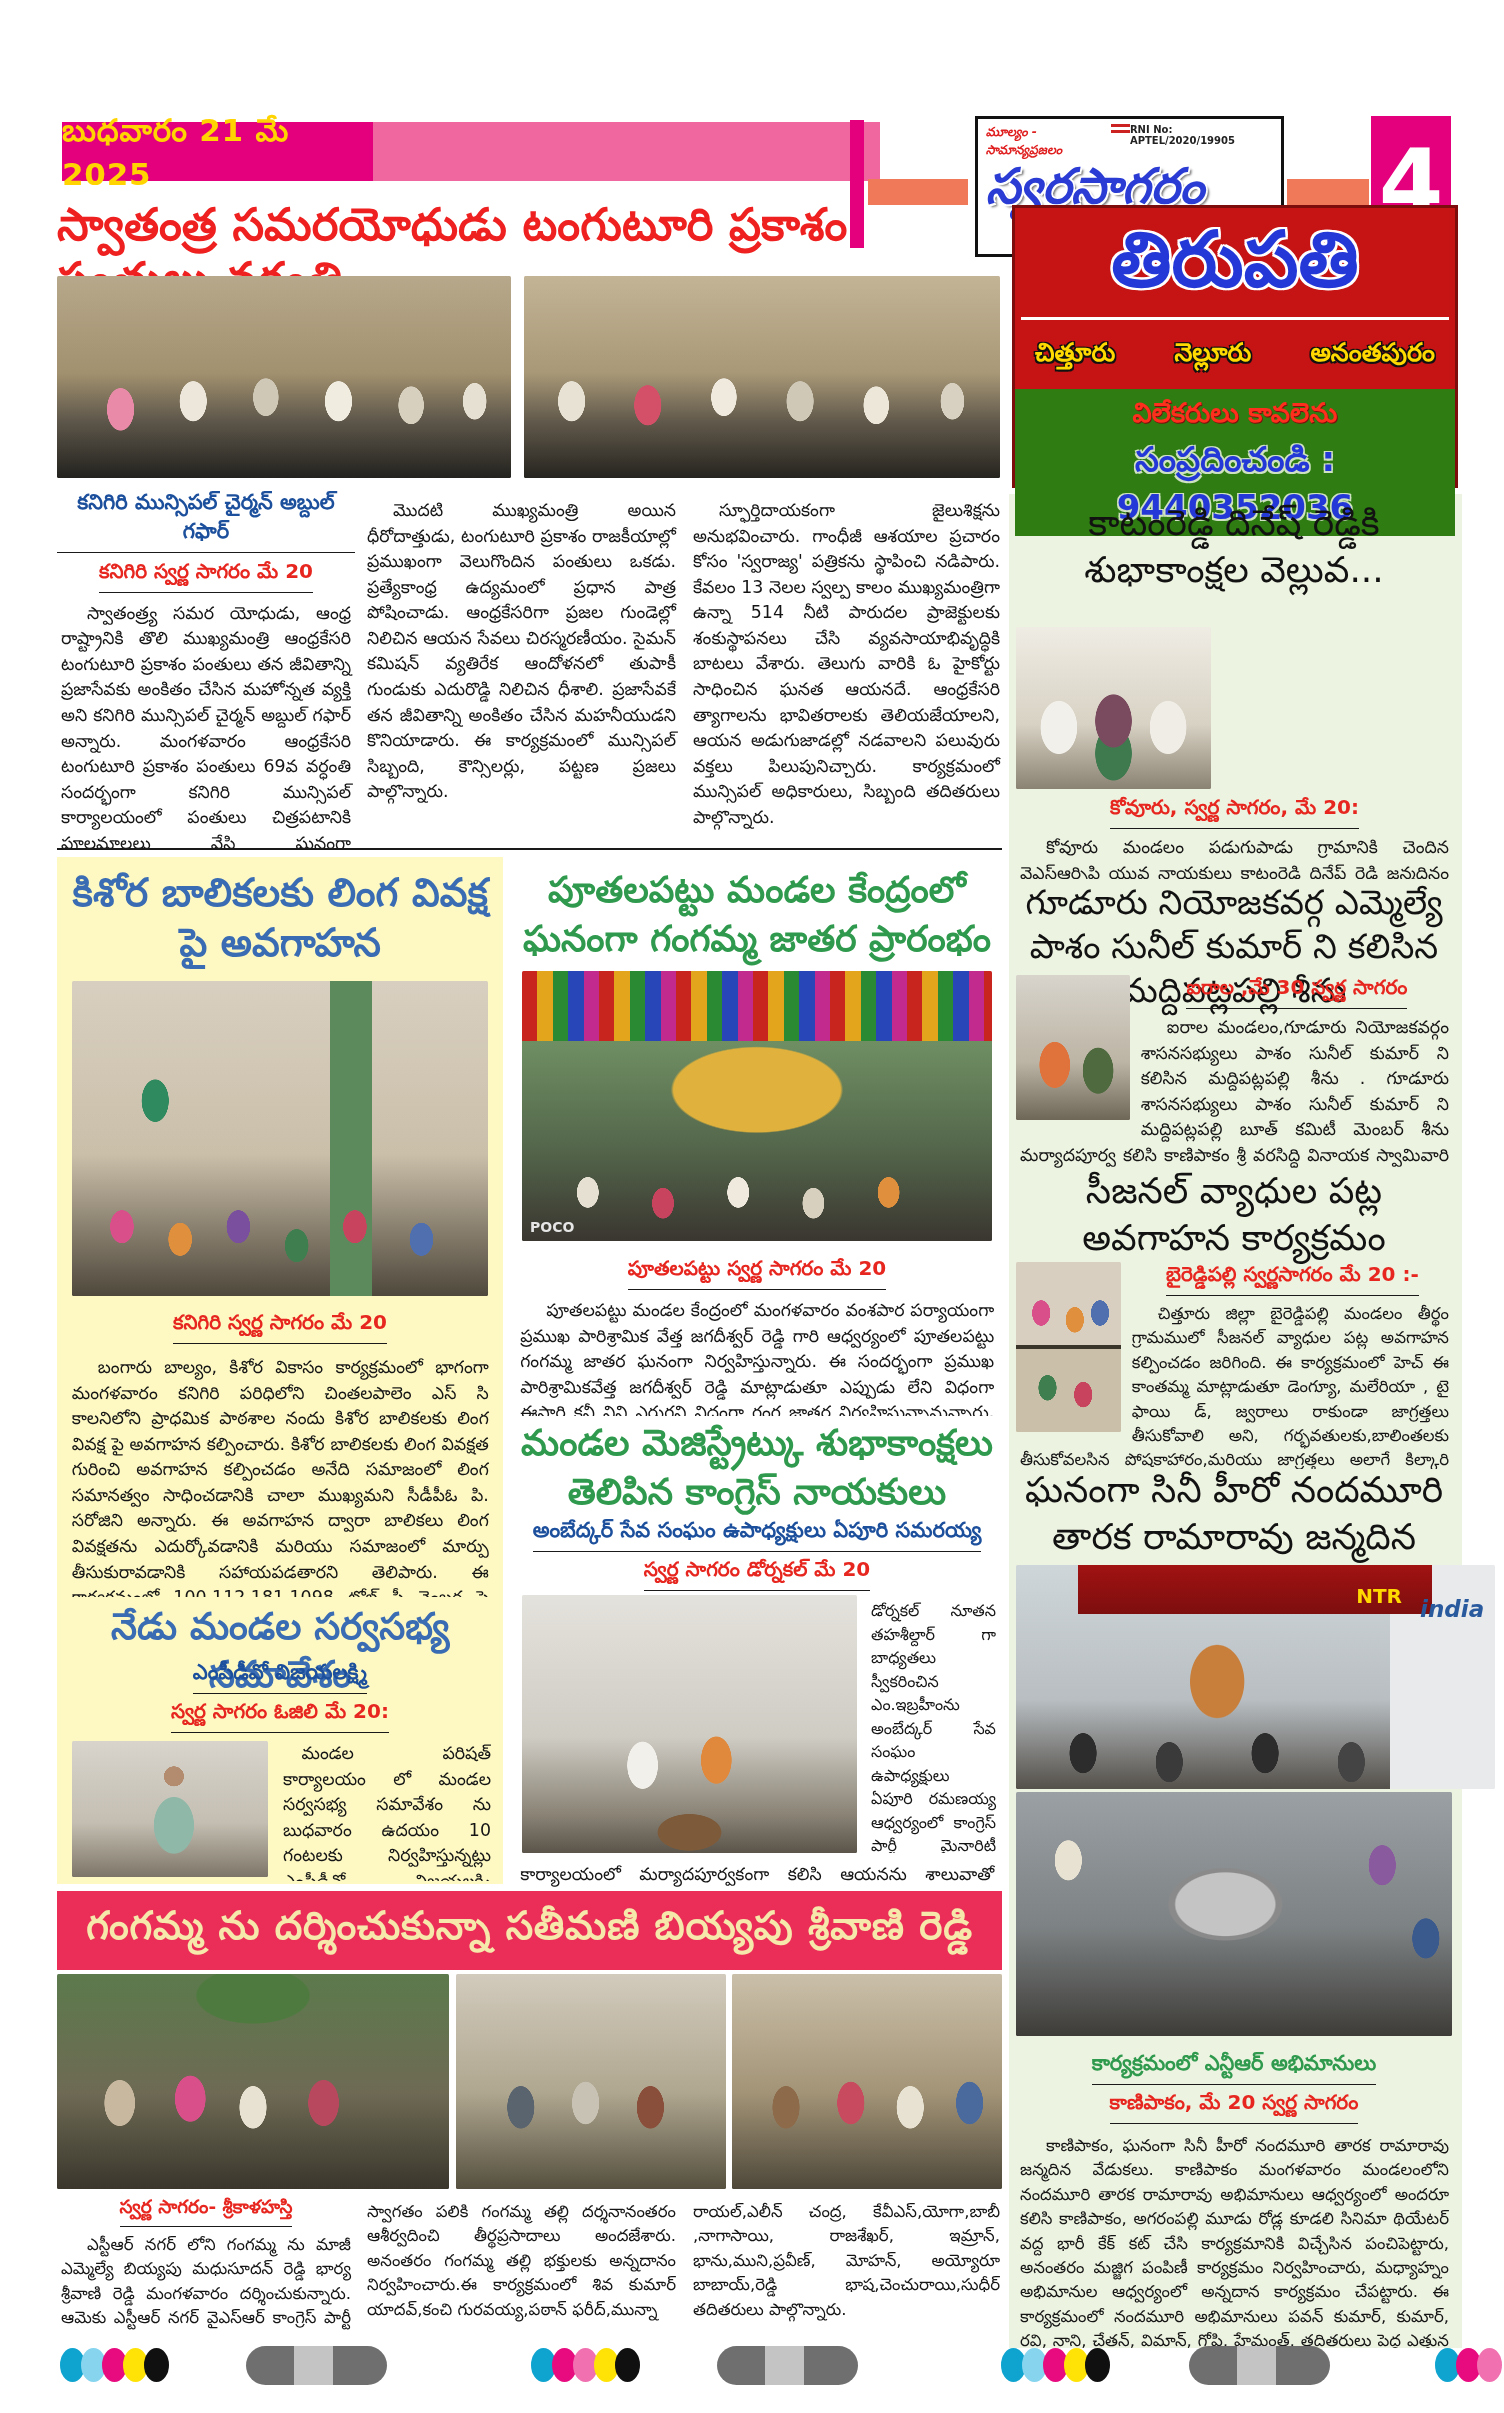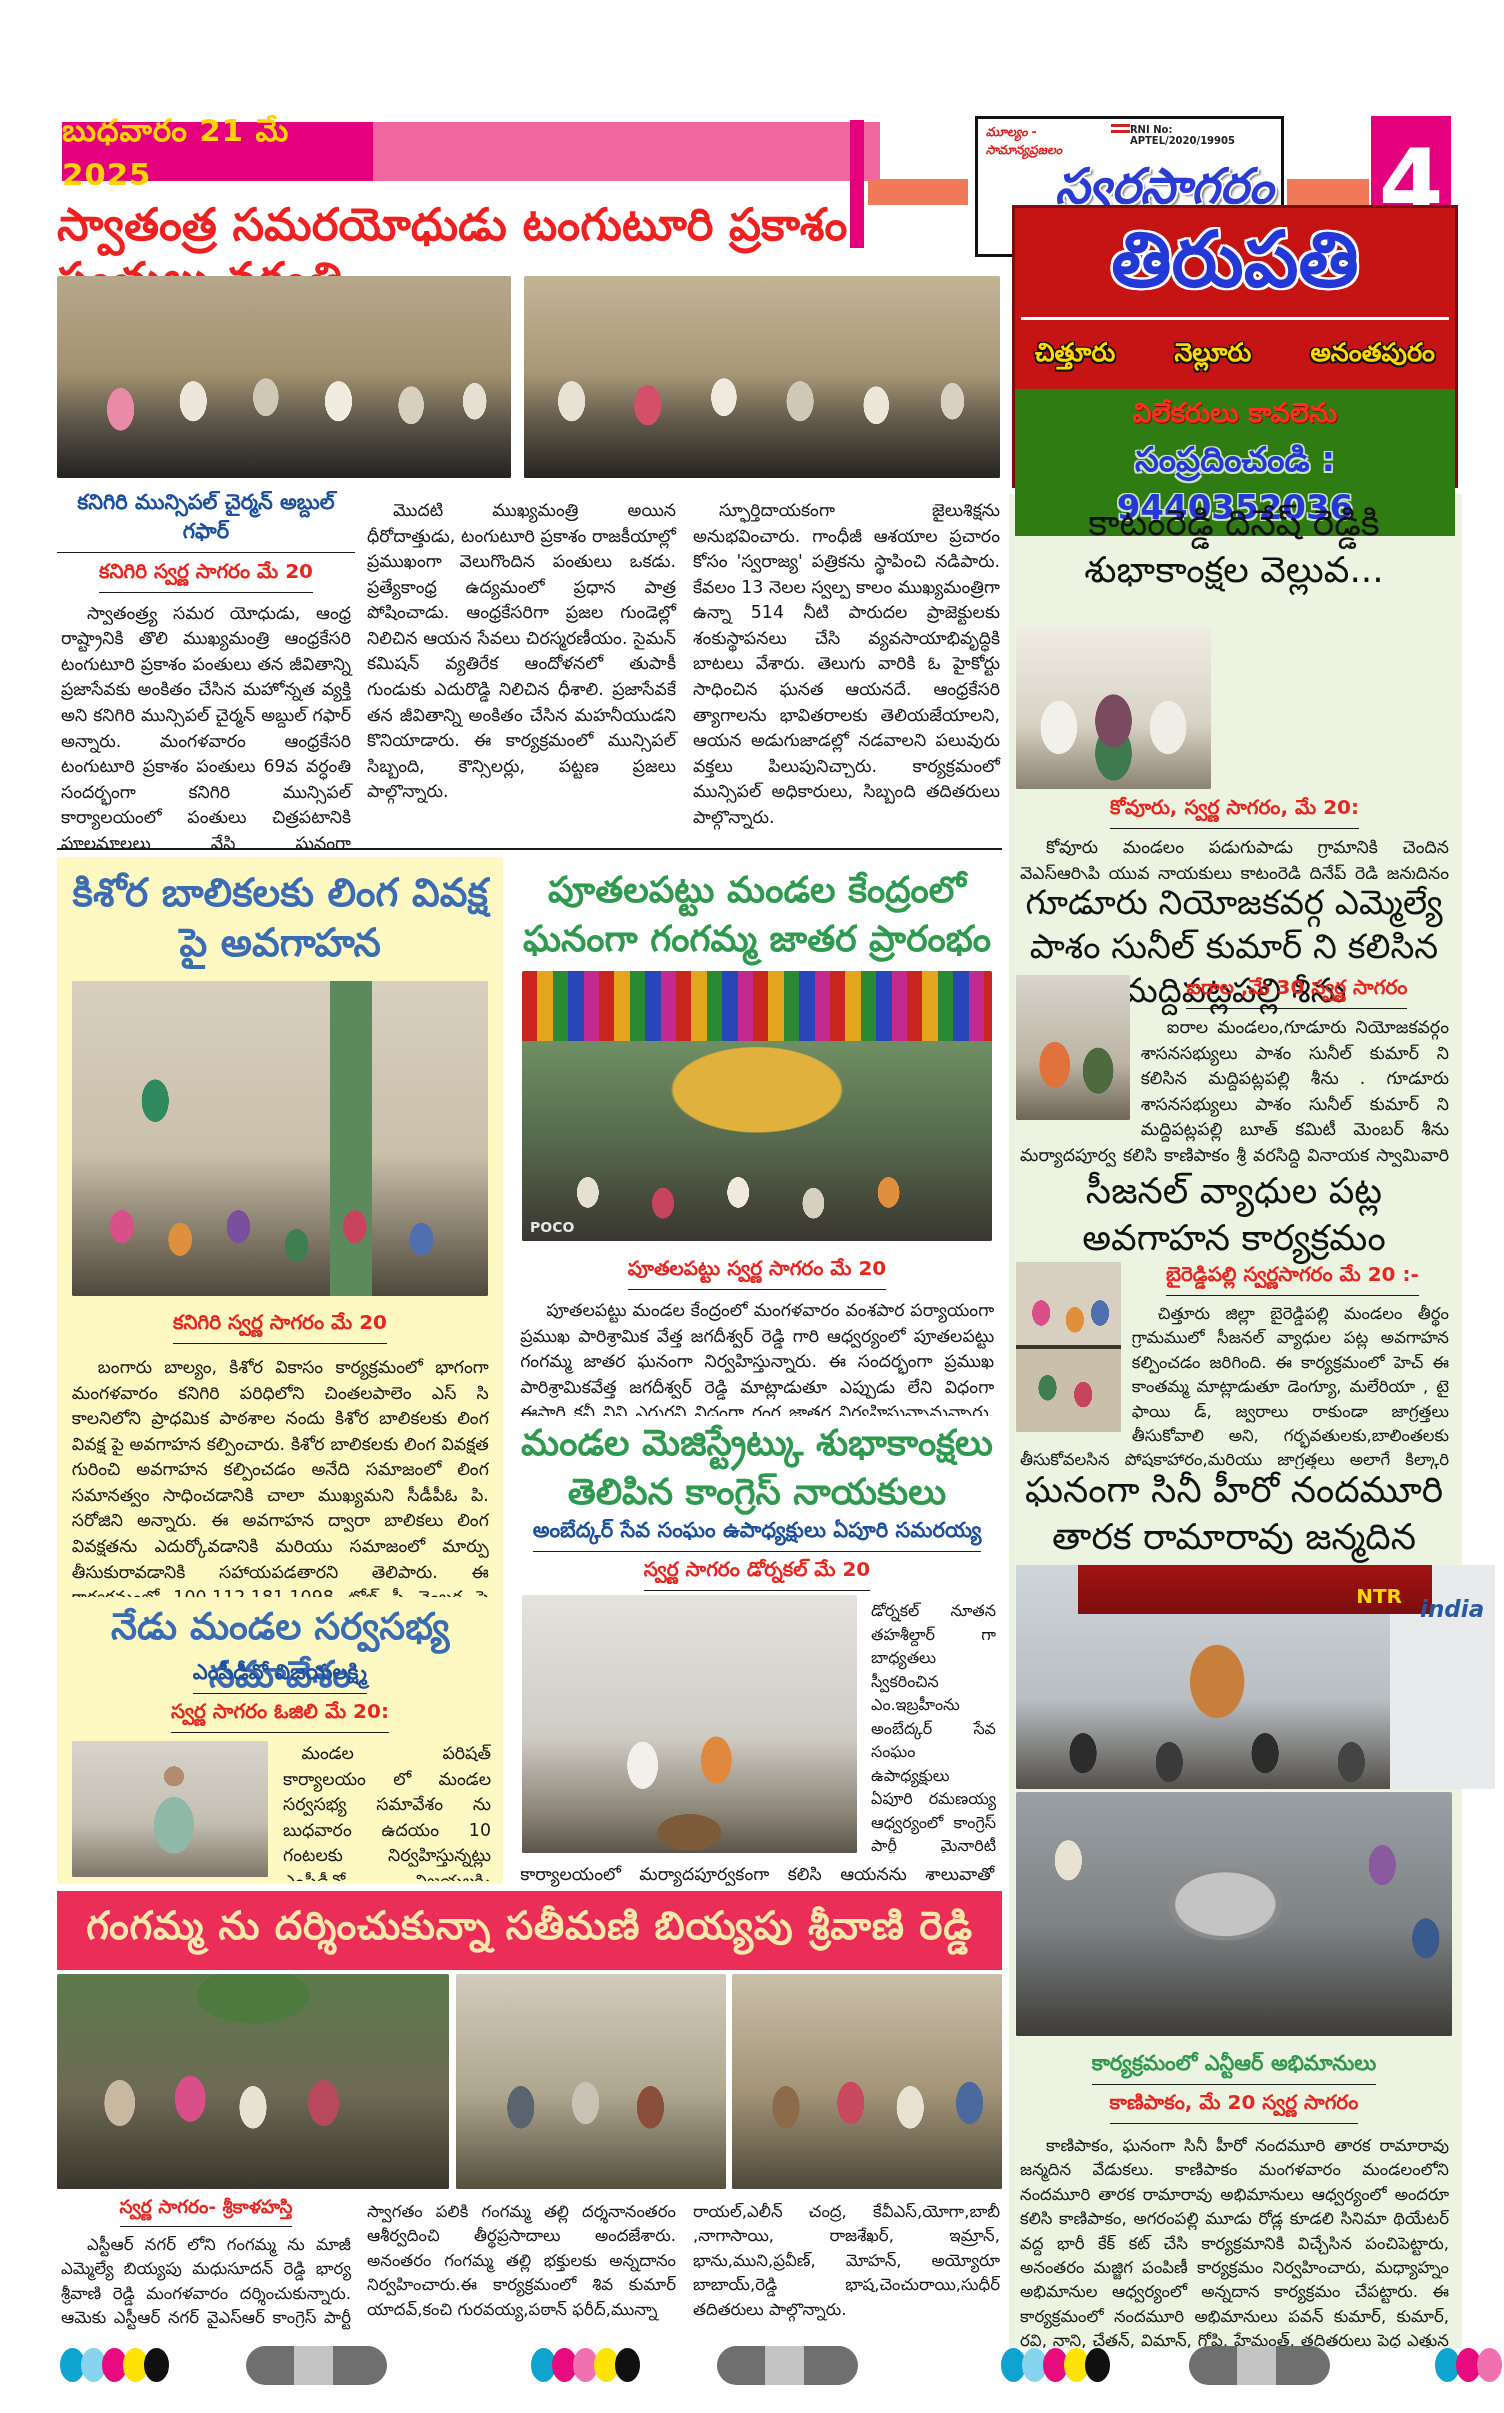--- a/index.html
+++ b/index.html
@@ -11,21 +11,21 @@
   .bar-deep{background:#e4007c;}
   .bar-light{background:#f0679f;}
   .date-text{color:#ffd400;font-weight:bold;font-size:31px;letter-spacing:0.8px;}
   .salmon{background:#f0795a;}
   .masthead{background:#fff;border:3.1px solid #111;box-sizing:border-box;padding:4.6px 7.7px;}
   .mast-top{display:flex;justify-content:space-between;align-items:flex-start;}
   .tagline{color:#e02020;font-size:12.4px;font-style:italic;font-weight:bold;}
   .flag{width:20px;height:12.4px;display:inline-block;
         background:linear-gradient(180deg,#c22 0 25%,#fff 25% 50%,#c22 50% 75%,#fff 75%);}
   .rni{color:#222;font-size:10px;font-weight:bold;}
-  .mast-title{text-align:right;font-size:49px;font-weight:bold;font-style:italic;color:#2a3cd4;
+  .mast-title{text-align:left;font-size:49px;font-weight:bold;font-style:italic;color:#2a3cd4;
       text-shadow:1.5px 1.5px 0 #fff,-1.5px -1.5px 0 #fff,1.5px -1.5px 0 #fff,-1.5px 1.5px 0 #fff,3.1px 3.1px 2.3px #777;
       line-height:1.05;margin-top:1.5px;}
   .mast-sub{text-align:center;color:#d4127a;font-weight:bold;font-size:17px;margin-top:3.1px;}
   .pagenum{background:#e4007c;color:#fff;font-size:93px;font-weight:bold;
            display:flex;align-items:center;justify-content:center;}
 
   
   .hl-red{color:#ee2020;font-weight:bold;font-size:45px;line-height:1.2;}
   .hl-black{color:#121212;font-weight:normal;font-size:36px;line-height:1.3;text-align:center;}
   .hl-green{color:#2f9a4d;font-weight:bold;font-size:36px;line-height:1.35;text-align:center;}

